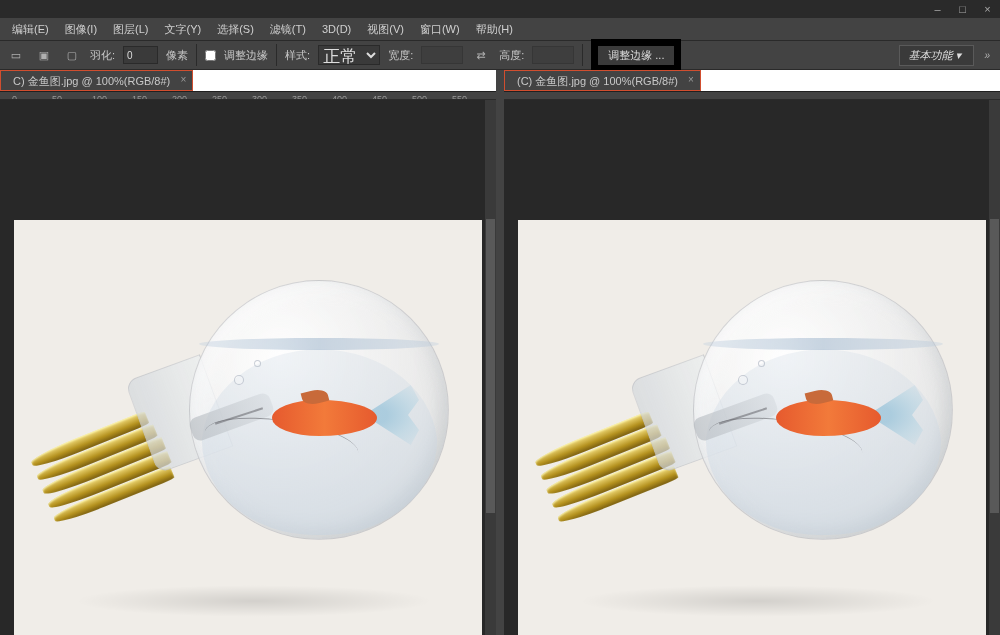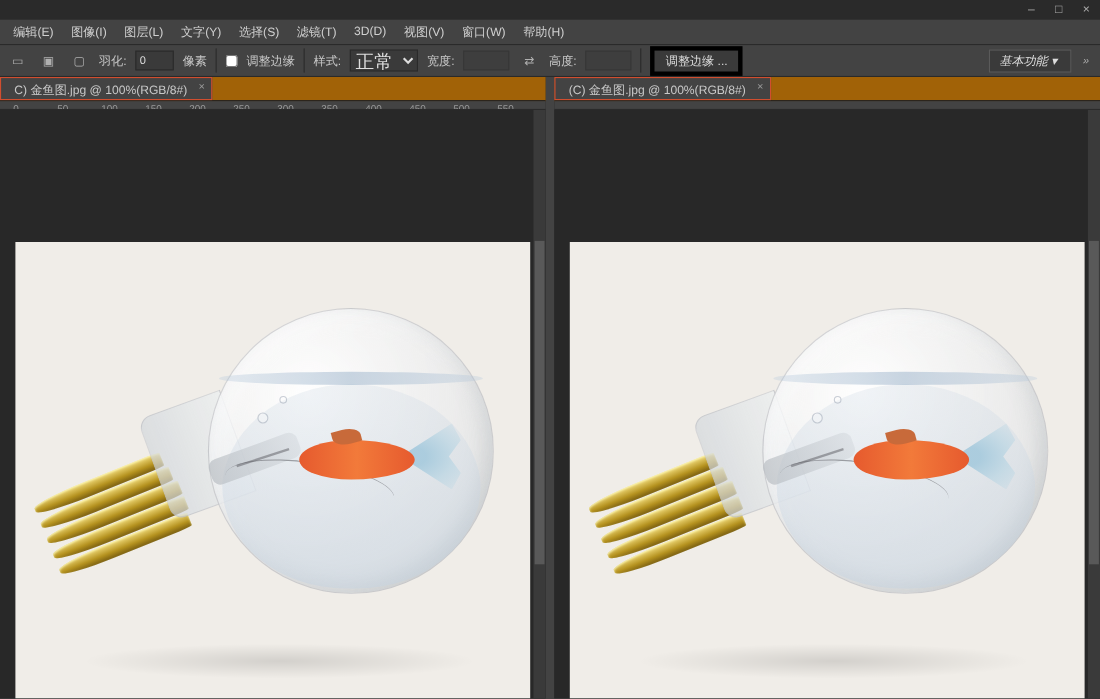--- a/index.html
+++ b/index.html
@@ -11,31 +11,31 @@
     .menu-bar { display: flex; background: #434343; height: 22px; align-items: center; padding: 2px 4px; gap: 0; }
     .menu-bar .menu-item { padding: 2px 8px; color: #d0d0d0; cursor: default; }
 
     .options-bar { display: flex; background: #434343; height: 30px; align-items: center; padding: 0 6px; border-top: 1px solid #2a2a2a; border-bottom: 1px solid #2a2a2a; gap: 8px; }
     .options-bar .icon-btn { width: 20px; height: 20px; display: flex; align-items: center; justify-content: center; color: #b0b0b0; }
     .options-bar .label { color: #c8c8c8; font-size: 11px; }
     .options-bar input[type="text"] { background: #3a3a3a; border: 1px solid #2a2a2a; color: #ddd; width: 35px; height: 18px; padding: 0 3px; font-size: 10px; }
     .options-bar input[type="checkbox"] { width: 11px; height: 11px; }
     .options-bar select { background: #3a3a3a; border: 1px solid #2a2a2a; color: #ddd; height: 20px; width: 62px; font-size: 17px; }
     .options-bar .divider { width: 1px; height: 22px; background: #2a2a2a; }
-    .options-bar .opt-btn { background: #3a3a3a; border: 4px solid #000000; color: #ddd; padding: 2px 10px; font-size: 11px; }
+    .options-bar .opt-btn { background: #3a3a3a; border: 7px solid #000000; color: #ddd; padding: 2px 10px; font-size: 11px; }
     .options-right { margin-left: auto; display: flex; gap: 6px; align-items: center; font-style: italic; }
     .workspace-select { background: #3a3a3a; border: 1px solid #5a5a5a; color: #ddd; padding: 2px 8px; font-size: 11px; width: 75px; }
     .workspace-select::after { content: " ▾"; }
     .double-arrow { color: #b0b0b0; font-size: 10px; padding: 0 4px; }
 
     .documents { display: flex; flex: 1; height: 565px; }
     .doc-panel { width: 496px; background: #282828; display: flex; flex-direction: column; position: relative; }
     .doc-panel + .doc-panel { margin-left: 8px; }
 
-    .tab-bar { display: flex; height: 22px; background: #a16207; border-bottom: 1px solid #202020; }
+    .tab-bar { display: flex; height: 22px; background: #ffffff; border-bottom: 1px solid #202020; }
     .doc-tab { background: #434343; padding: 3px 22px 3px 12px; color: #c8c8c8; font-size: 11px; border-right: 1px solid #2a2a2a; position: relative; }
     .doc-tab.highlighted { border: 1px solid #d14e2f; }
     .doc-tab .close-x { position: absolute; right: 6px; top: 3px; color: #999; font-size: 10px; }
 
     .ruler-h { height: 15px; background: #434343; border-bottom: 1px solid #2a2a2a; position: relative; color: #999; font-size: 9px; overflow: hidden; }
     .ruler-h .tick { position: absolute; top: 2px; }
 
     .canvas-area { flex: 1; background: #282828; display: flex; justify-content: center; align-items: center; position: relative; }
     .scrollbar-v { position: absolute; right: 0; top: 0; bottom: 0; width: 11px; background: #3a3a3a; }
     .scroll-thumb { background: #595959; width: 9px; margin: 1px; height: 55%; position: relative; top: 22%; }

